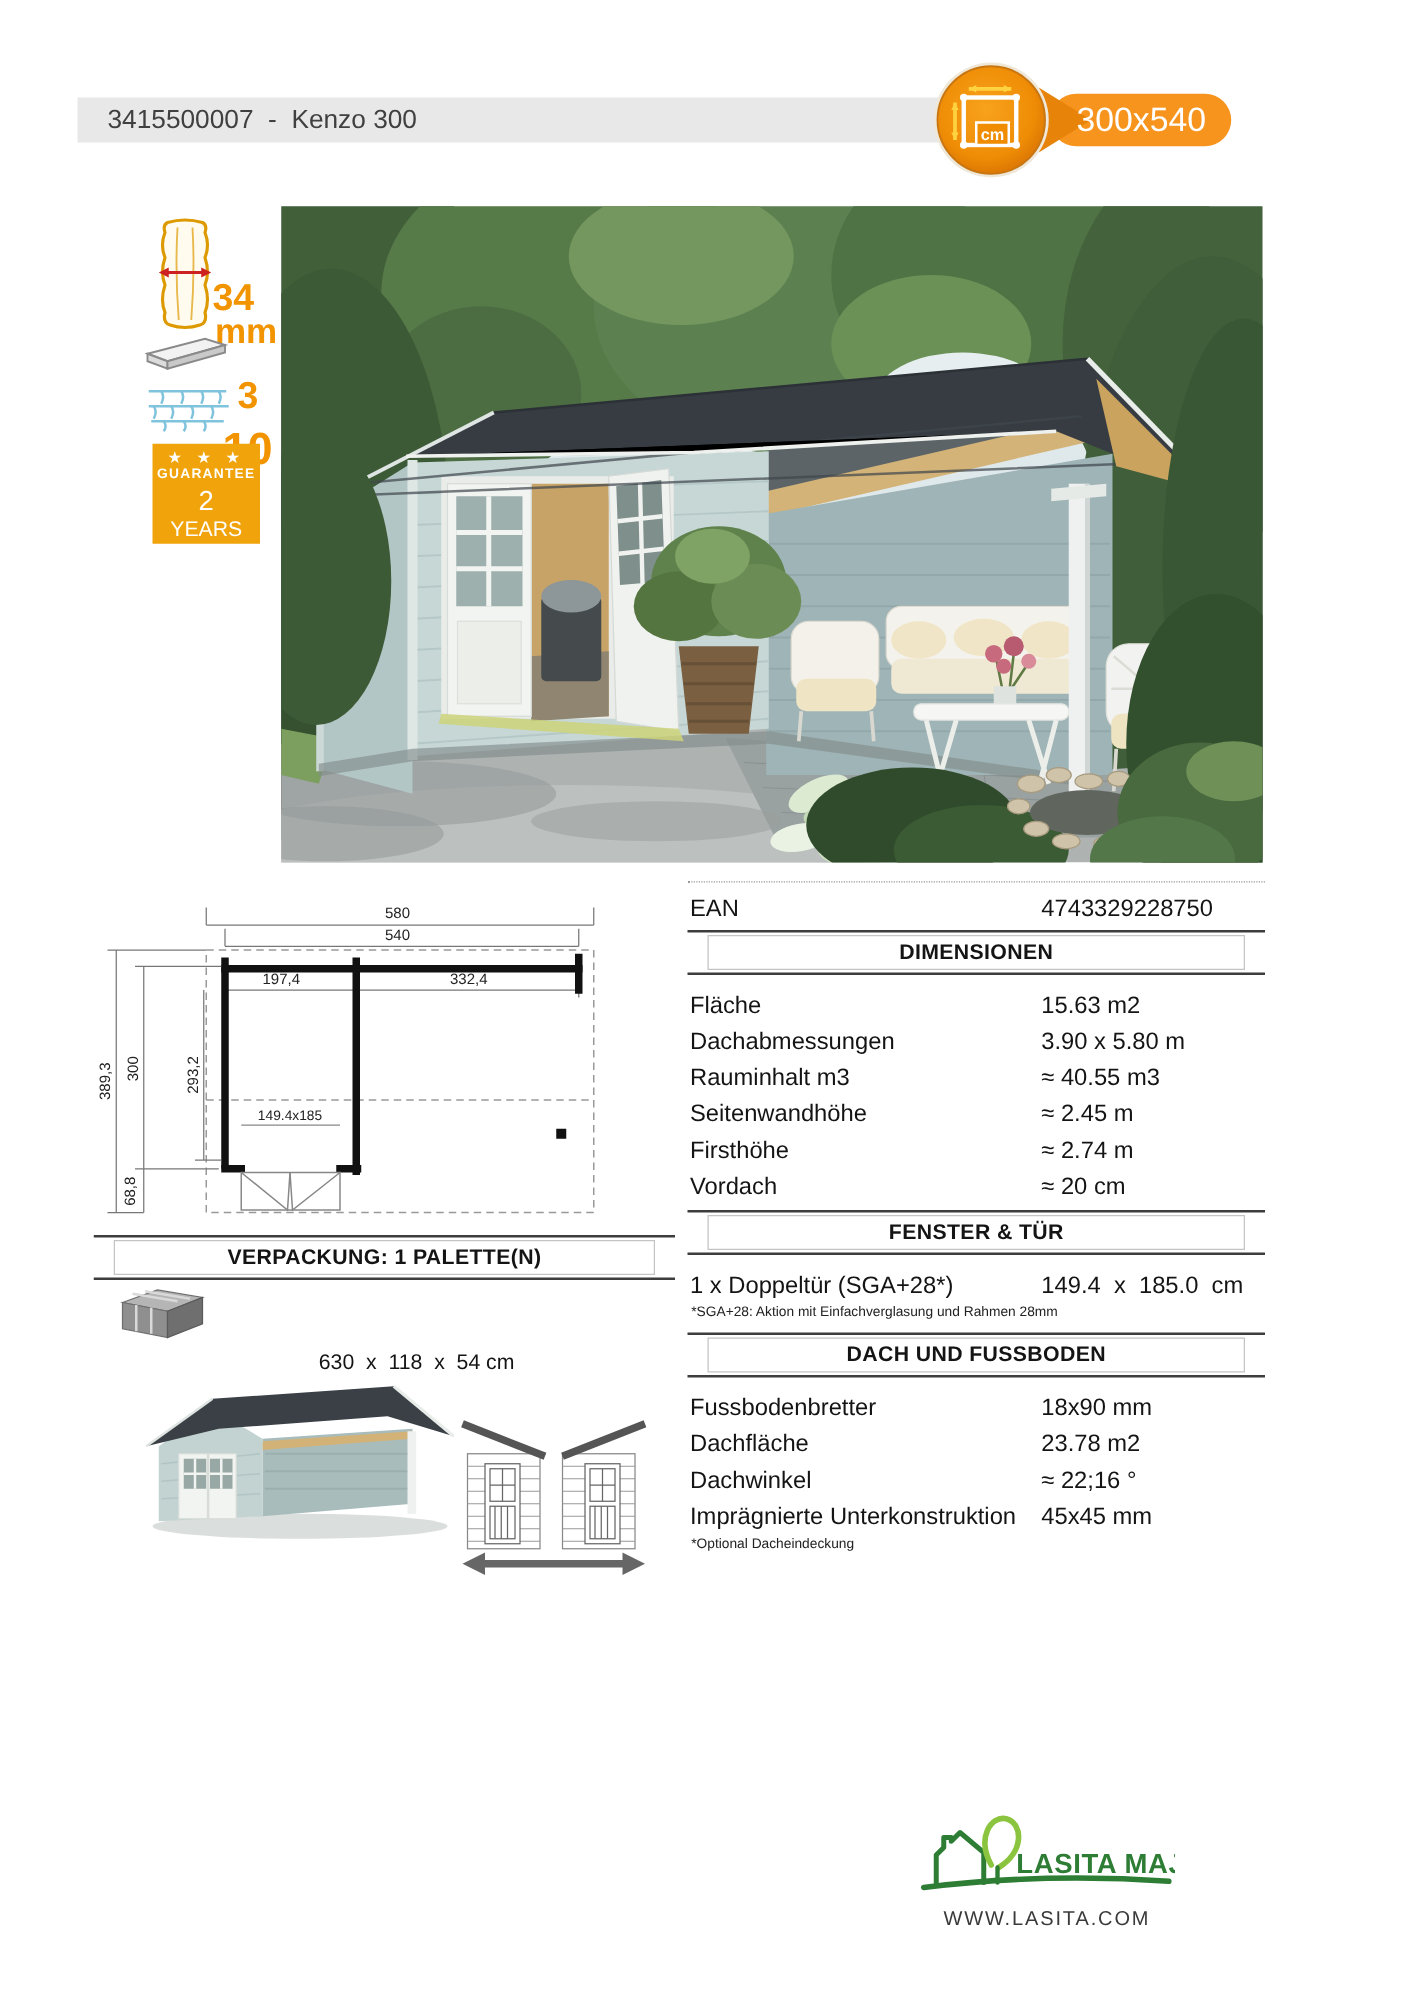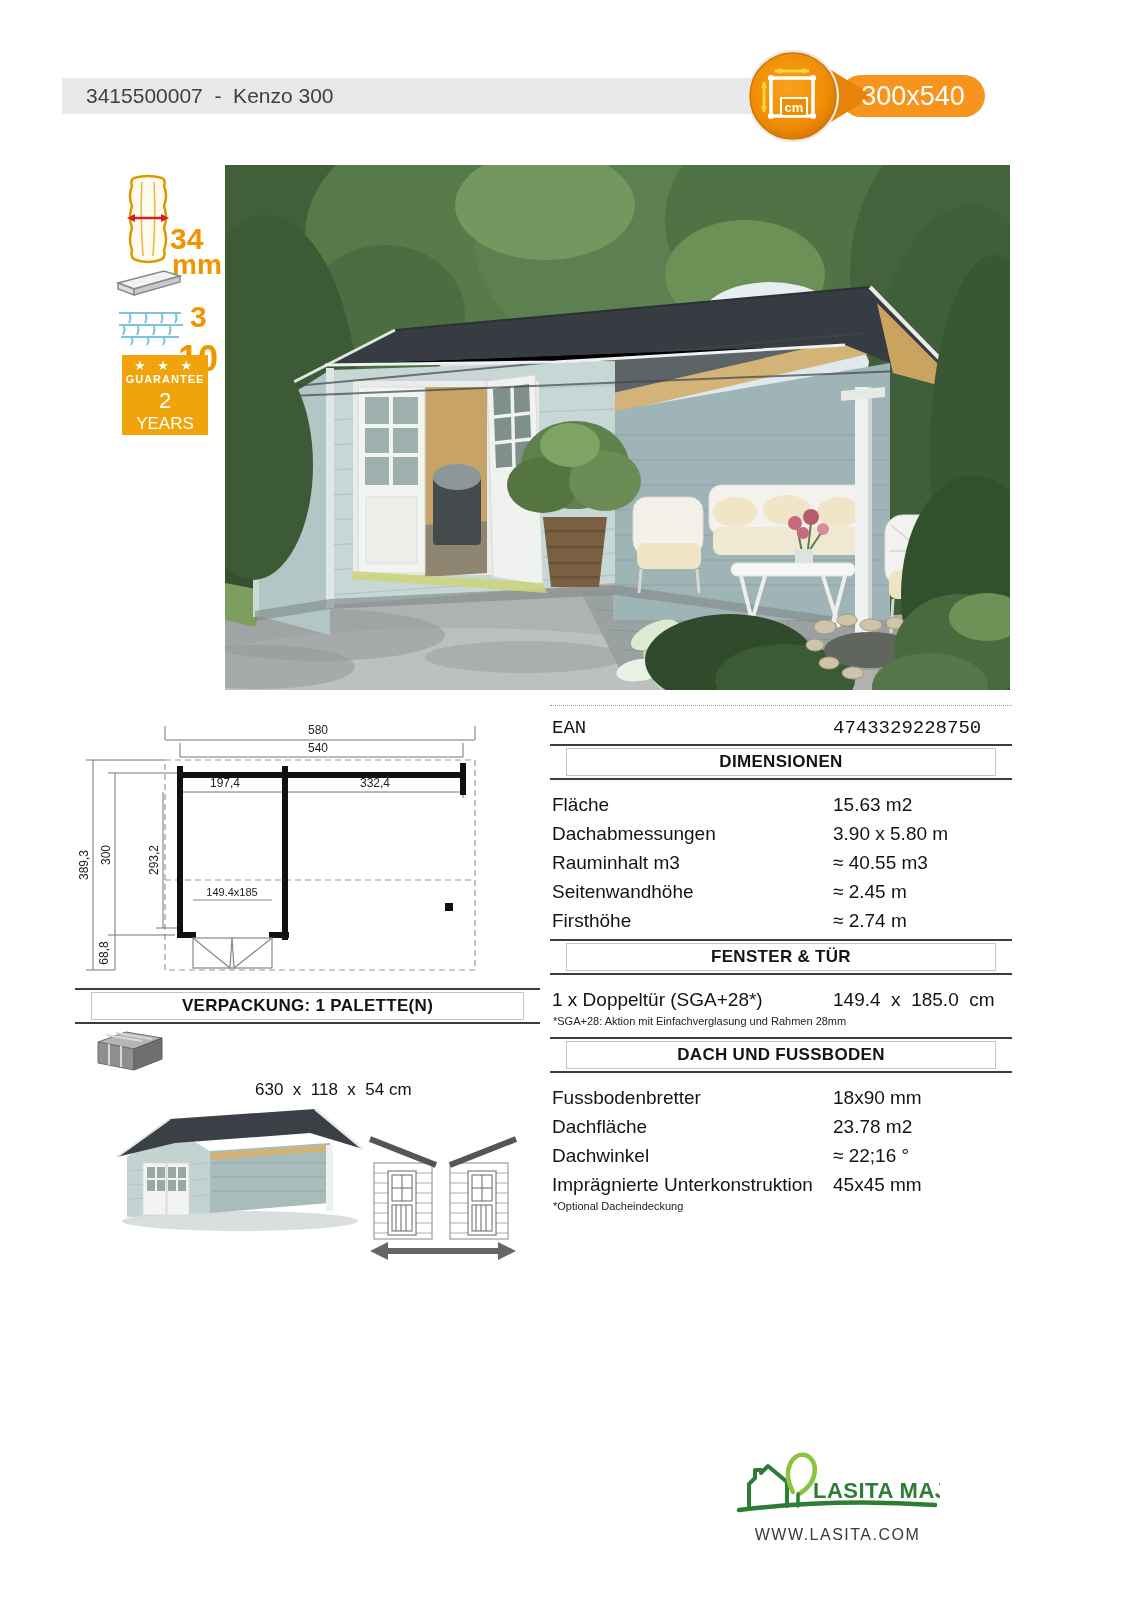--- a/index.html
+++ b/index.html
@@ -16,21 +16,21 @@
   .guarantee .glabel{font-size:11px;font-weight:bold;letter-spacing:1px;line-height:13px;}
   .guarantee .gyears-num{font-size:22px;line-height:26px;margin-top:2px;}
   .guarantee .gyears{font-size:17px;line-height:19px;}
   
   .tables{position:absolute;left:550px;top:705px;width:462px;}
   .tbl-top{border-top:1px dotted #9a9a9a;}
   .trow{position:relative;height:29px;font-size:19px;}
   .trow .lbl{position:absolute;left:2px;top:5px;white-space:pre;}
   .trow .val{position:absolute;left:283px;top:5px;white-space:pre;}
   .ean-row{height:38px;}
-  .ean-row .lbl,.ean-row .val{top:11px;font-family:Liberation Mono, monospace;}
+  .ean-row .lbl,.ean-row .val{top:11px;}
   .sec-head{border-top:2px solid #3d3d3d;border-bottom:2px solid #3d3d3d;padding:2px 16px;margin:0 0 9px 0;}
   .sec-head .inner{border:1px solid #c4c4c4;text-align:center;font-weight:bold;font-size:17px;padding:3px 0;letter-spacing:.3px;}
   .footnote{font-size:11px;color:#222;margin:2px 0 10px 3px;}
   
   .pack{position:absolute;left:75px;top:988px;width:465px;}
   .pack-dims{position:absolute;left:255px;top:1030px;font-size:17px;white-space:pre;line-height:24px;}
   
   .logo-block{position:absolute;left:735px;top:1448px;width:205px;text-align:center;}
   .website{margin-top:2px;font-size:16px;letter-spacing:1.5px;color:#3a3a3a;}
   svg text{font-family:"Liberation Sans",sans-serif;}
@@ -410,20 +410,24 @@
       <span class="val">≈ 40.55 m3</span>
     </div>
     <div class="trow">
       <span class="lbl">Seitenwandhöhe</span>
       <span class="val">≈ 2.45 m</span>
     </div>
     <div class="trow">
       <span class="lbl">Firsthöhe</span>
       <span class="val">≈ 2.74 m</span>
     </div>
+    <div class="trow">
+      <span class="lbl">Vordach</span>
+      <span class="val">≈ 20 cm</span>
+    </div>
     <div class="sec-head" style="margin-top:5px;">
       <div class="inner">FENSTER &amp; TÜR</div>
     </div>
     <div class="trow">
       <span class="lbl">1 x Doppeltür (SGA+28*)</span>
       <span class="val">149.4  x  185.0  cm</span>
     </div>
     <div class="footnote">*SGA+28: Aktion mit Einfachverglasung und Rahmen 28mm</div>
     <div class="sec-head">
       <div class="inner">DACH UND FUSSBODEN</div>

